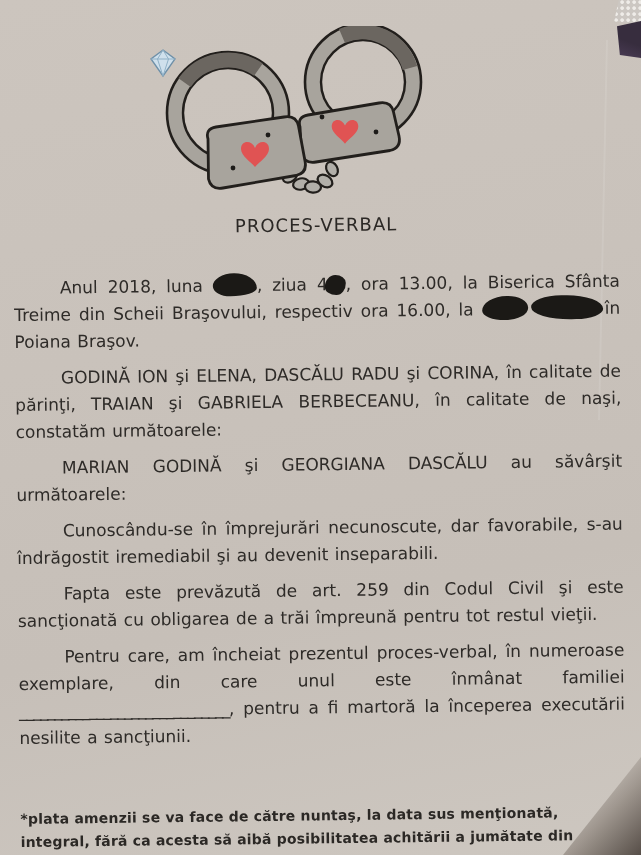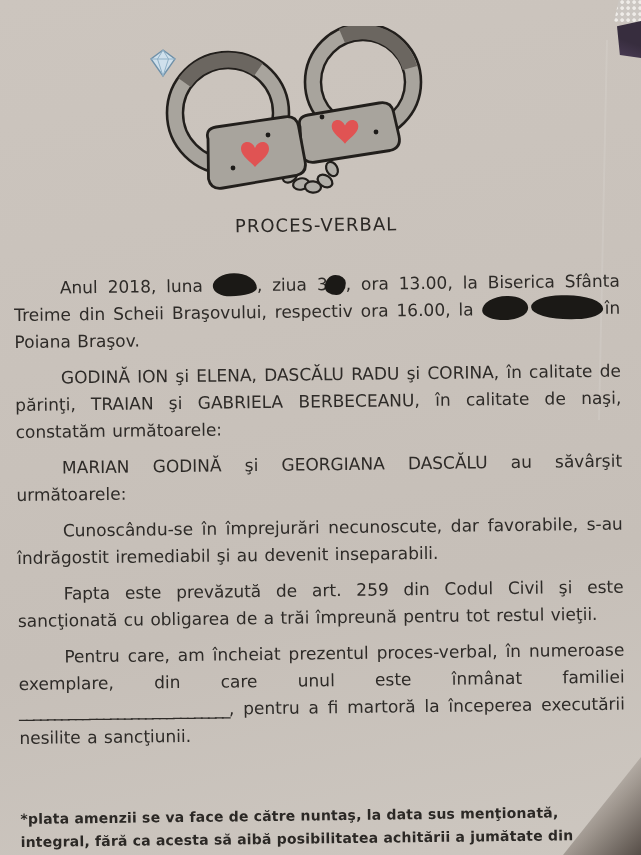--- a/index.html
+++ b/index.html
@@ -101,21 +101,21 @@
           <polygon points="15,24 27,33 15,50 3,33" fill="#cfe0ec" stroke="#6f90a8" stroke-width="1.4"></polygon>
           <path d="M3 33 L27 33 M15 24 L9.5 33 L15 50 M15 24 L20.5 33 L15 50" fill="none" stroke="#8fb0c6" stroke-width="1"></path>
         </g>
       </g>
     </svg>
   </div>
 
   <div class="content">
     <h1 class="title">PROCES-VERBAL</h1>
 
-    <p class="para"><span>Anul 2018, luna </span><span class="redact redact-month"></span><span>, ziua 3</span><span class="redact redact-day"></span><span>, ora 13.00, la Biserica Sfânta Treime din Scheii Braşovului,  respectiv ora 16.00, la </span><span class="redact redact-venue1"></span><span class="redact redact-venue2"></span><span> în Poiana Braşov.</span></p>
+    <p class="para"><span>Anul 2018, luna </span><span class="redact redact-month"></span><span>, ziua 4</span><span class="redact redact-day"></span><span>, ora 13.00, la Biserica Sfânta Treime din Scheii Braşovului,  respectiv ora 16.00, la </span><span class="redact redact-venue1"></span><span class="redact redact-venue2"></span><span> în Poiana Braşov.</span></p>
 
     <p class="para">GODINĂ ION şi ELENA, DASCĂLU RADU şi CORINA, în calitate de părinţi, TRAIAN şi GABRIELA BERBECEANU, în calitate de naşi, constatăm următoarele:</p>
 
     <p class="para">MARIAN GODINĂ şi GEORGIANA DASCĂLU au săvârşit următoarele:</p>
 
     <p class="para">Cunoscându-se în împrejurări necunoscute, dar favorabile, s-au îndrăgostit iremediabil şi au devenit inseparabili.</p>
 
     <p class="para">Fapta este prevăzută de art. 259 din Codul Civil şi este sancţionată cu obligarea de a trăi împreună pentru tot restul vieţii.</p>
 
     <p class="para"><span>Pentru care, am încheiat prezentul proces-verbal, în numeroase exemplare, din care unul este înmânat familiei </span><span class="blank">______________________________</span><span>, pentru a fi martoră la începerea executării nesilite a sancţiunii.</span></p>

